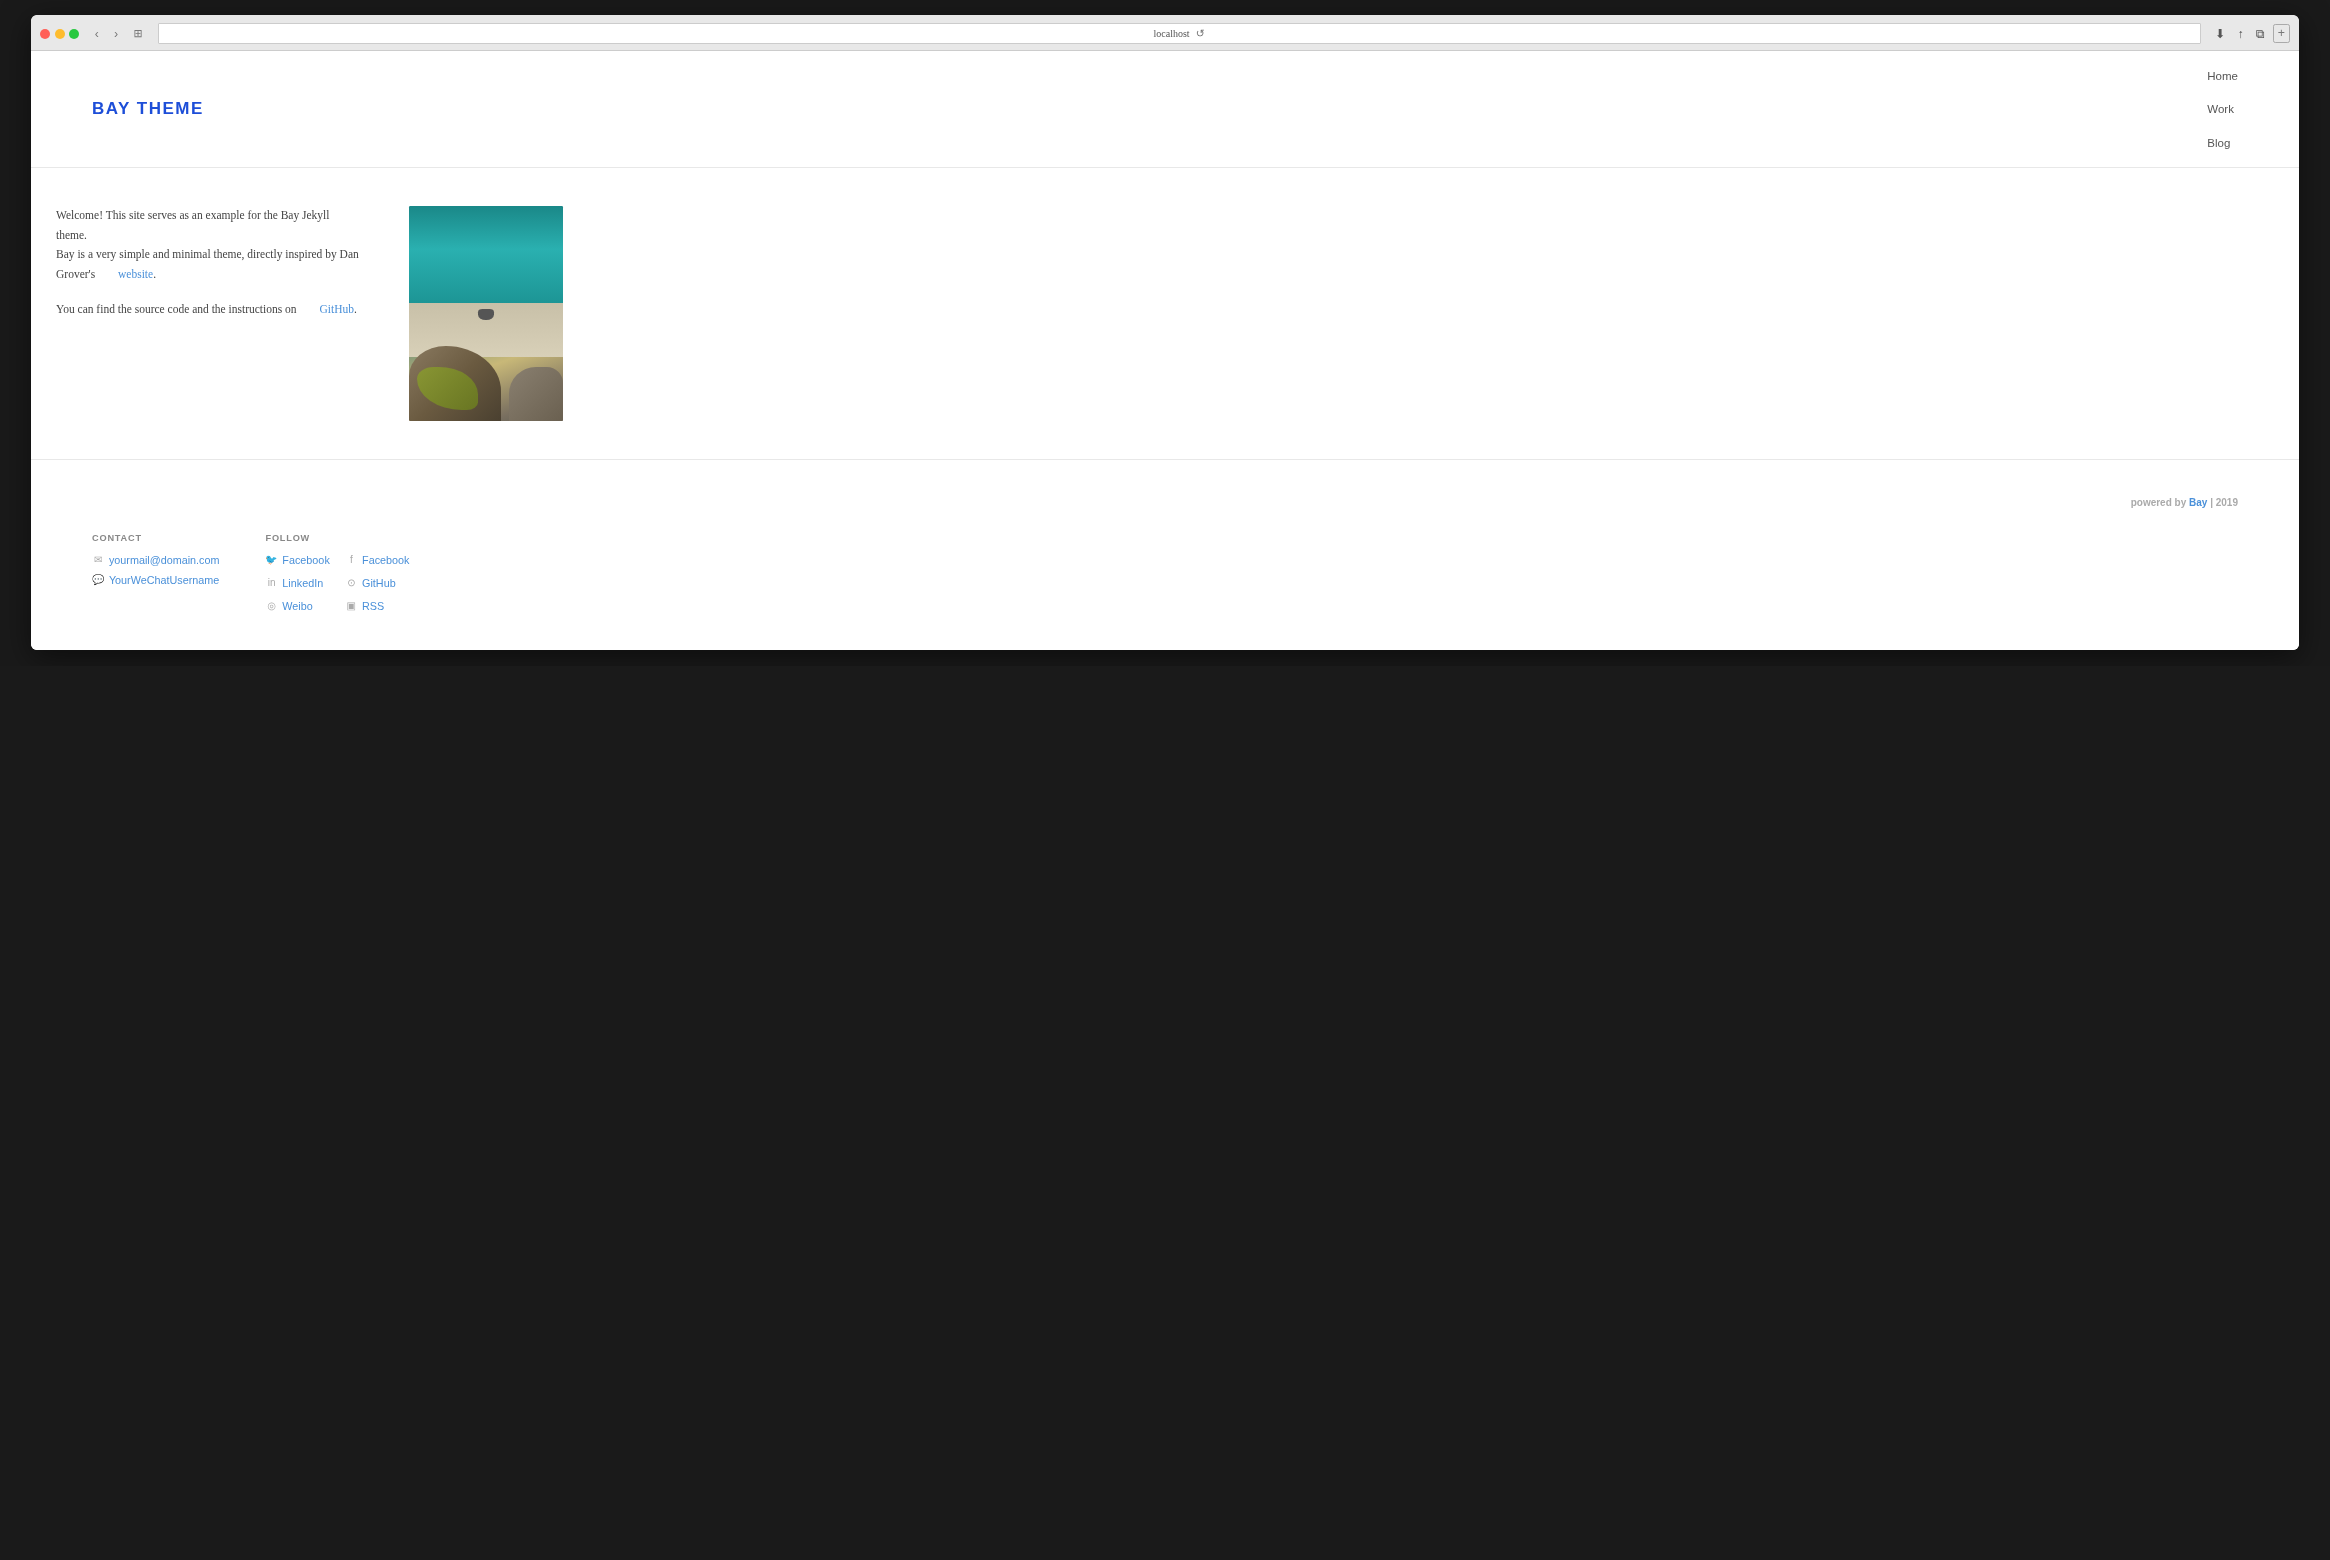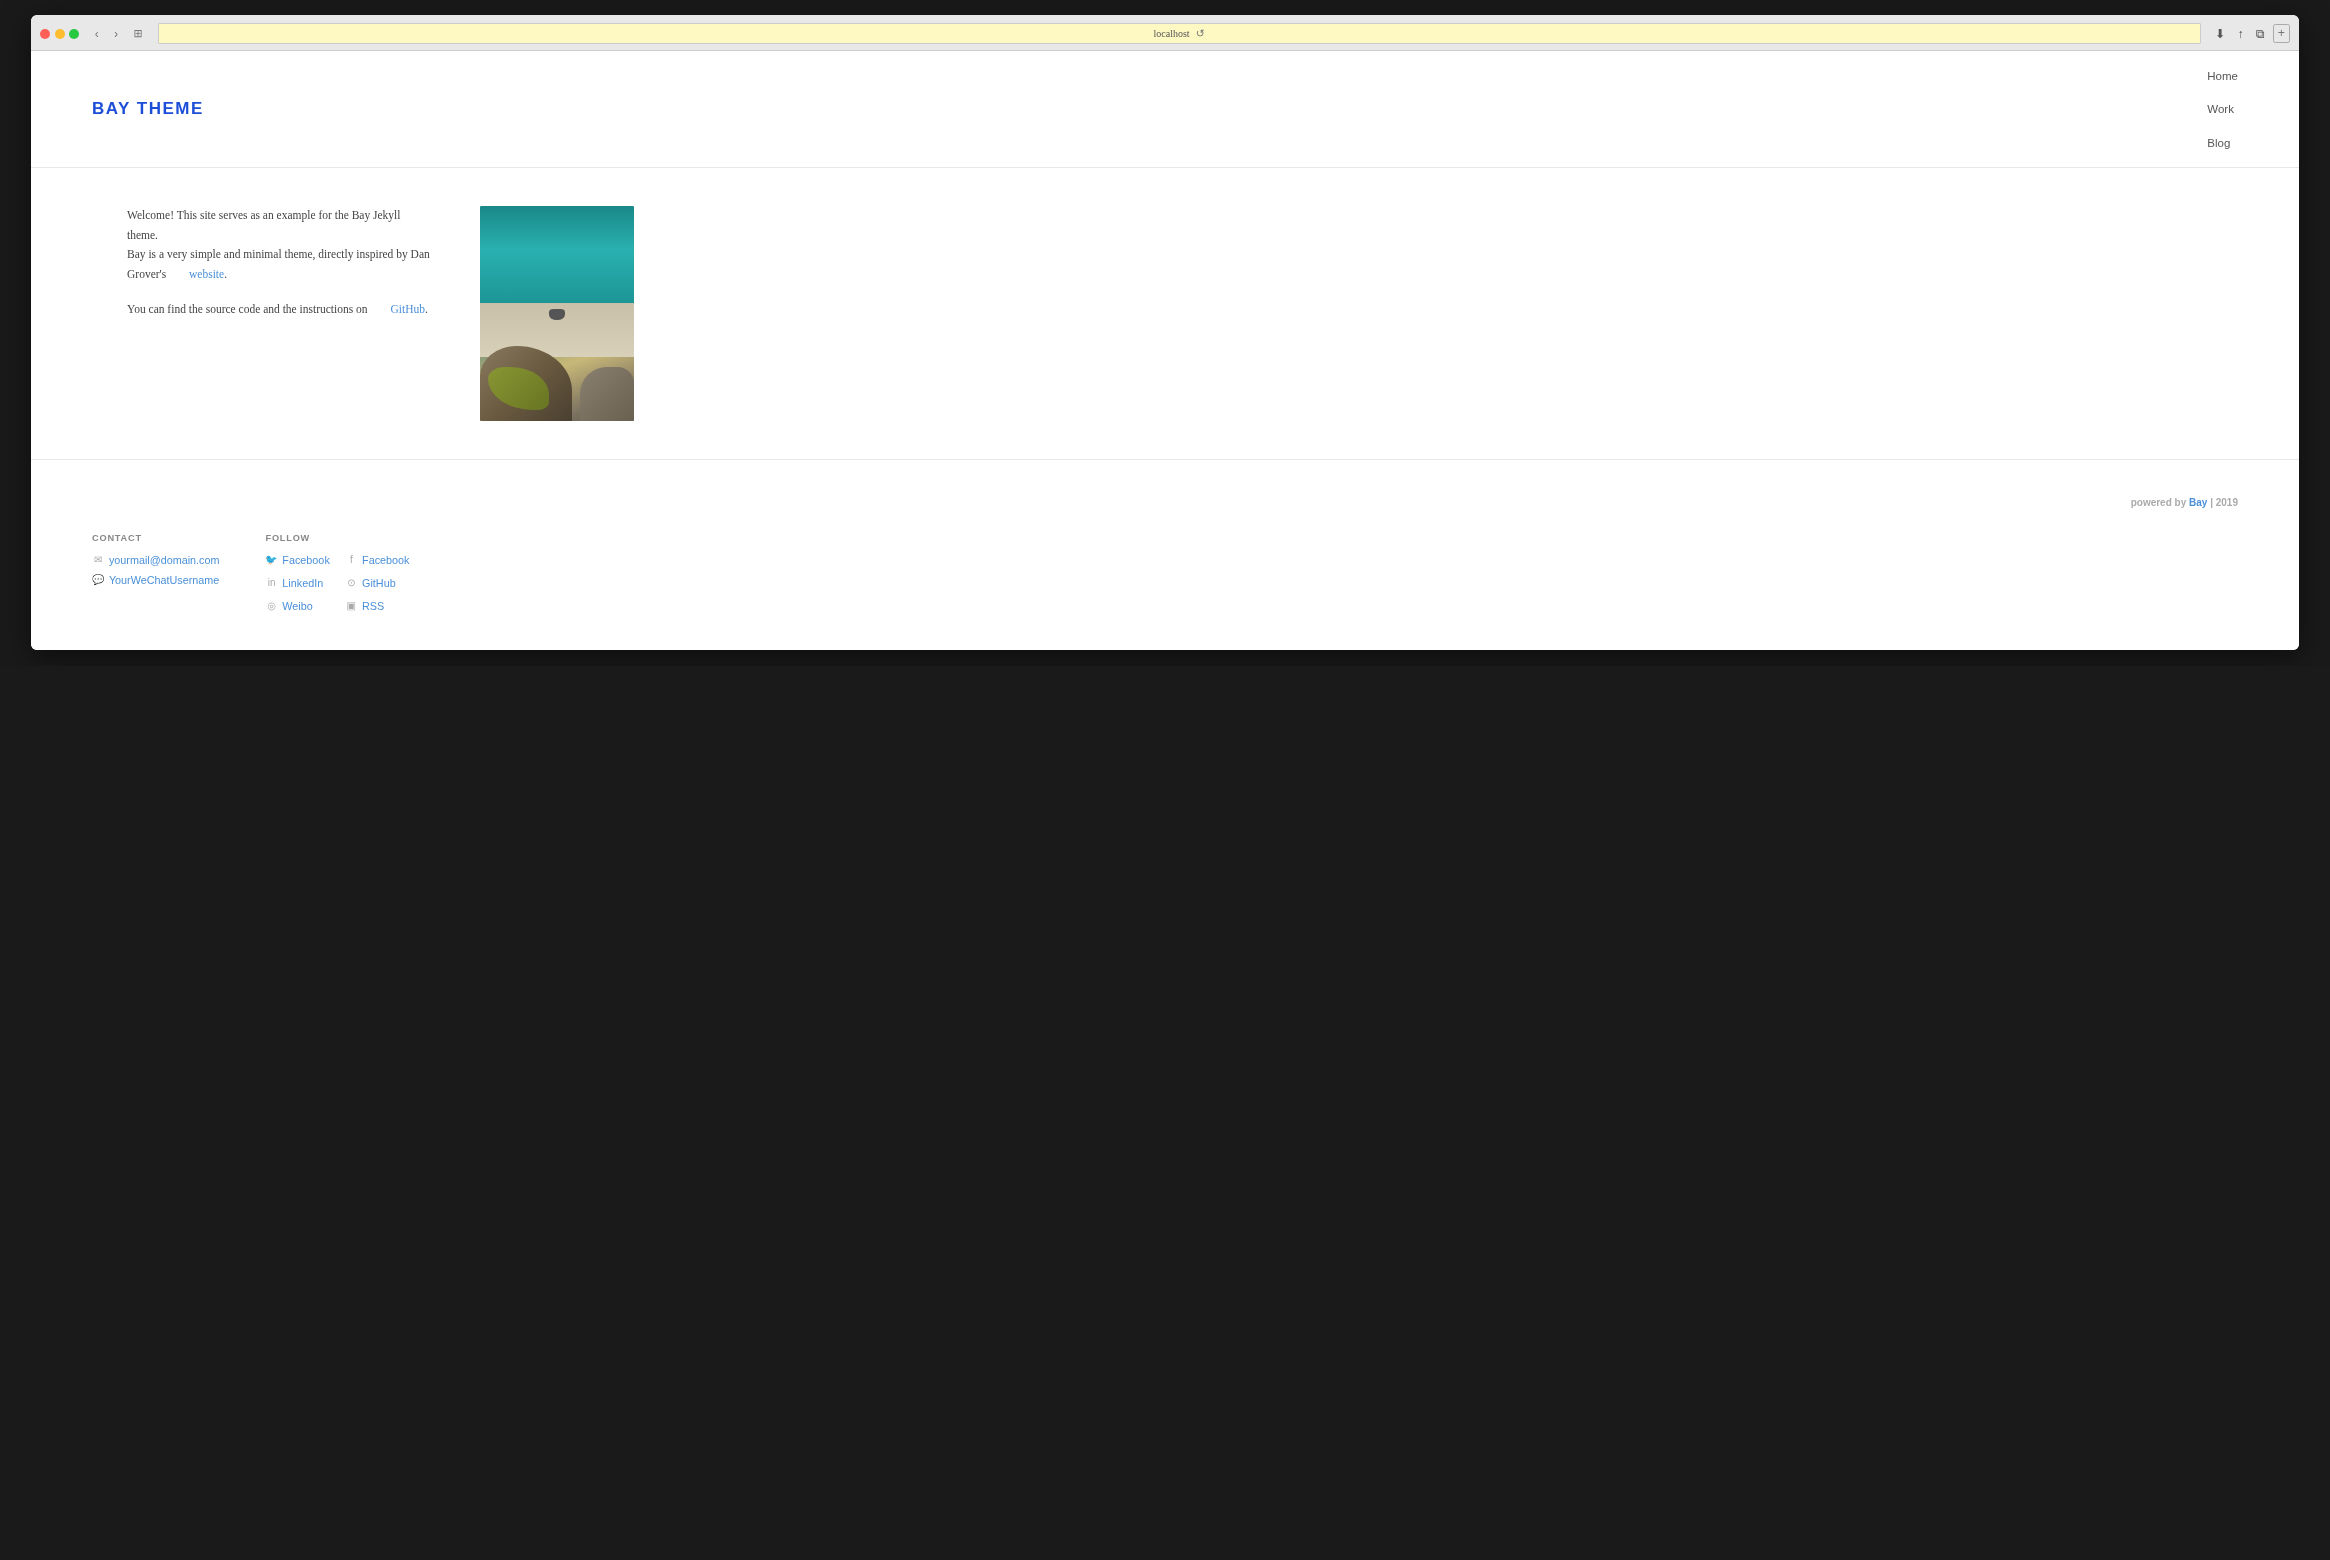--- a/index.html
+++ b/index.html
@@ -53,21 +53,21 @@
       border: none;
       color: #777;
       font-size: 10.8px;
       cursor: pointer;
       padding: 1.5px 4.6px;
       margin-right: 4.6px;
     }
 
     .url-bar {
       flex: 1;
-      background: #fef9c3;
+      background: #ffffff;
       border: 0.8px solid #ccc;
       border-radius: 1px;
       padding: 3.1px 7.7px;
       font-size: 10px;
       color: #333;
       text-align: center;
       display: flex;
       align-items: center;
       justify-content: center;
       gap: 6.1px;
@@ -143,21 +143,21 @@
 
     .site-nav a {
       text-decoration: none;
       color: #555;
       font-family: 'Helvetica Neue', Helvetica, Arial, sans-serif;
       font-size: 11.5px;
     }
 
     
     .site-main {
-      padding: 38px 96px;
+      padding: 38px 25px;
       display: flex;
       gap: 46px;
       align-items: flex-start;
       font-family: Liberation Serif, serif;
     }
 
     .site-text {
       flex: 1;
       max-width: 307px;
     }

